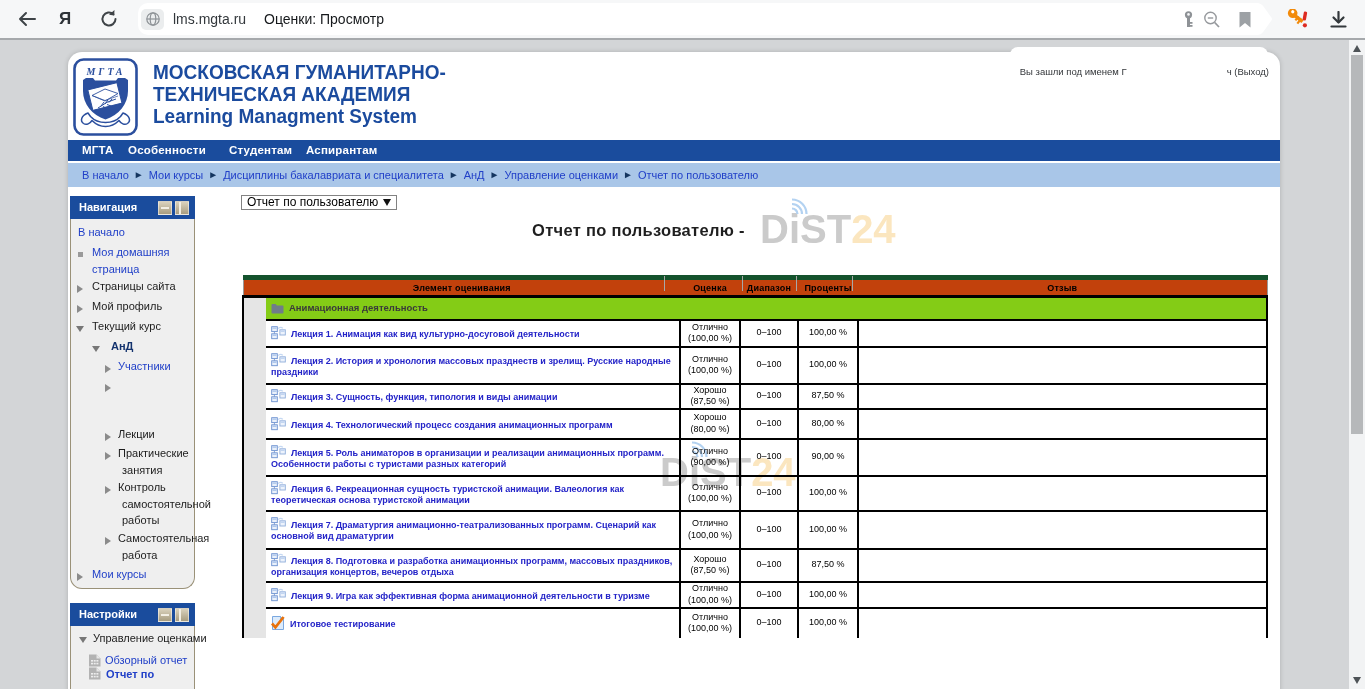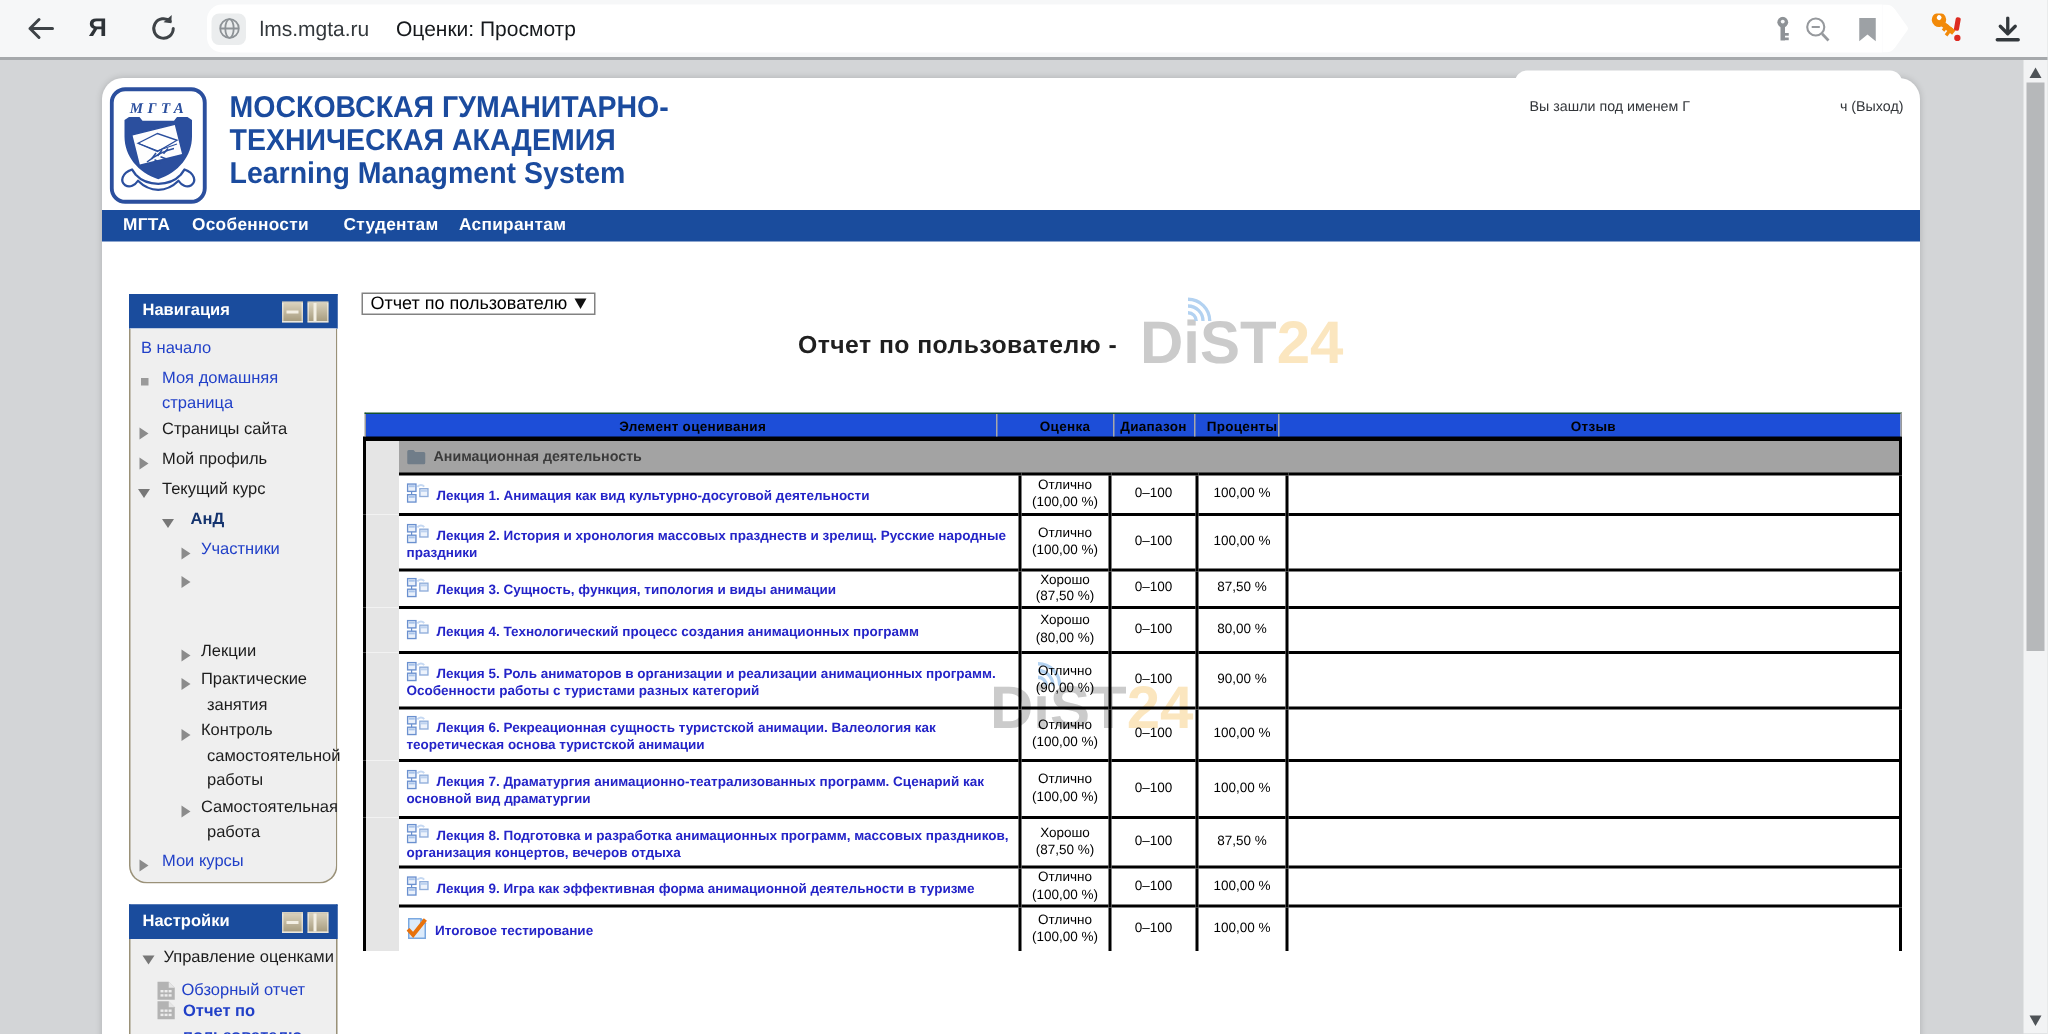--- a/index.html
+++ b/index.html
@@ -36,21 +36,21 @@
 
   #navbar { position:absolute; left:0; top:88px; width:1212px; height:21px; background:#1a4c9d; }
   #navbar span { position:absolute; top:4px; color:#fff; font-weight:bold; font-size:11.5px; letter-spacing:0.2px; }
 
   #crumbs { position:absolute; left:0; top:111px; width:1212px; height:24px; background:#a9c6e8;
     font-size:11px; line-height:24px; white-space:nowrap; }
   #crumbs a { color:#2140c8; text-decoration:none; }
   #crumbs .sep { color:#14355f; font-size:10px; margin:0 5px; position:relative; top:-1px; }
 
   
-  .block { position:absolute; left:18px; width:139px; }
+  .block { position:absolute; left:2px; width:125px; }
   .blockhdr { height:22px; background:#1a4c9d; position:relative; border:1px solid #1a4c9d; border-bottom:none; }
   .blockhdr .t { position:absolute; left:8px; top:4px; color:#fff; font-weight:bold; font-size:11px; }
   .blockbody { background:#efefef; border:1px solid #9a9178; border-top:none;
     border-radius:0 0 12px 12px; position:relative; font-size:11px; }
   .bi { position:absolute; white-space:nowrap; line-height:16.5px; }
   .bi a { color:#2140c8; text-decoration:none; }
   .bi .blk { color:#1c1c1c; }
   .mk { position:absolute; width:0; height:0; }
   .mkr { border-left:6px solid #8b8b8b; border-top:4px solid transparent; border-bottom:4px solid transparent; }
   .mkd { border-top:6px solid #777; border-left:4px solid transparent; border-right:4px solid transparent; }
@@ -70,30 +70,30 @@
   #h2x { position:absolute; left:464px; top:169px; font-size:16.5px; font-weight:bold; color:#1f1f1f; letter-spacing:0.3px; }
 
   .wm { position:absolute; z-index:1; }
   .wm .txt { font-size:40px; font-weight:bold; letter-spacing:0px; line-height:36px; }
   .wm .g { color:#cbcbcb; } .wm .o { color:#fbe6bf; }
 
   
   #grades { position:absolute; left:174px; top:223px; z-index:2;
     border-collapse:collapse; table-layout:fixed; width:1024px; font-size:9px; }
   #grades td, #grades th { padding:0; vertical-align:middle; overflow:hidden; }
-  #grades thead th { background:#1d4ed8; font-weight:bold; font-size:9px; letter-spacing:0.2px;
-    border-top:1px solid #14532d; border-bottom:3px solid #000; height:15px; }
+  #grades thead th { background:#c2410c; font-weight:bold; font-size:9px; letter-spacing:0.2px;
+    border-top:5px solid #14532d; border-bottom:3px solid #000; height:15px; }
   #grades thead th.first { border-left:1px solid #9a9a9a; }
   #grades thead th.last { border-right:1px solid #9a9a9a; }
   #grades td.ind { background:#e5e5e5; border-left:2px solid #000; }
   #grades td.item { text-align:left; padding:2px 3px 2px 5px; border-top:2px solid #000; }
   #grades td.c { text-align:center; border-top:2px solid #000; border-left:2px solid #000; line-height:11.5px; }
   #grades td.rb { border-right:2px solid #000; }
   #grades td.bb { border-bottom:2px solid #000; }
-  #grades tr.cat td { background:#a3a3a3; font-size:9.5px; }
+  #grades tr.cat td { background:#84cc16; font-size:9.5px; }
   #grades tr.cat td.ind { background:#e5e5e5; }
   #grades a.lnk { color:#2424c8; font-weight:bold; text-decoration:none; font-size:9px; line-height:10.5px; }
   #grades tr.tot td { font-weight:bold; font-style:italic; color:#222; font-size:9px; }
   #grades tr.tot td.item { background:#f8e3cf; border-top:3px solid #000; }
   #grades tr.tot td.c { background:#dcdcdc; border-top:3px solid #000; }
   #grades tr.tot td.ind { border-bottom:2px solid #000; }
   .icn { display:inline-block; vertical-align:-3px; margin-right:5px; }
 </style>
 </head>
 <body>
@@ -119,20 +119,21 @@
     <span class="l">ТЕХНИЧЕСКАЯ АКАДЕМИЯ</span>
     <span class="l l3">Learning Managment System</span>
   </div>
   <div id="userinfo">Вы зашли под именем Г<span style="display:inline-block;width:100px;"></span>ч (Выход)</div>
   <div id="navbar">
     <span style="left:14px;">МГТА</span>
     <span style="left:60px;">Особенности</span>
     <span style="left:161px;">Студентам</span>
     <span style="left:238px;">Аспирантам</span>
   </div>
+  <div id="crumbs"><span style="margin-left:14px;"></span><a>В начало</a><span class="sep">►</span><a>Мои курсы</a><span class="sep">►</span><a>Дисциплины бакалавриата и специалитета</a><span class="sep">►</span><a>АнД</a><span class="sep">►</span><a>Управление оценками</a><span class="sep">►</span><a>Отчет по пользователю</a></div>
 
   <div class="block" style="top:144px;">
     <div class="blockhdr">
         <span class="t">Навигация</span>
       <span class="hic" style="right:22px;">
           <span class="hminus"></span>
         </span>
       <span class="hic hic2" style="right:5px;"></span>
     </div>
     <div class="blockbody" style="height:369px;">

